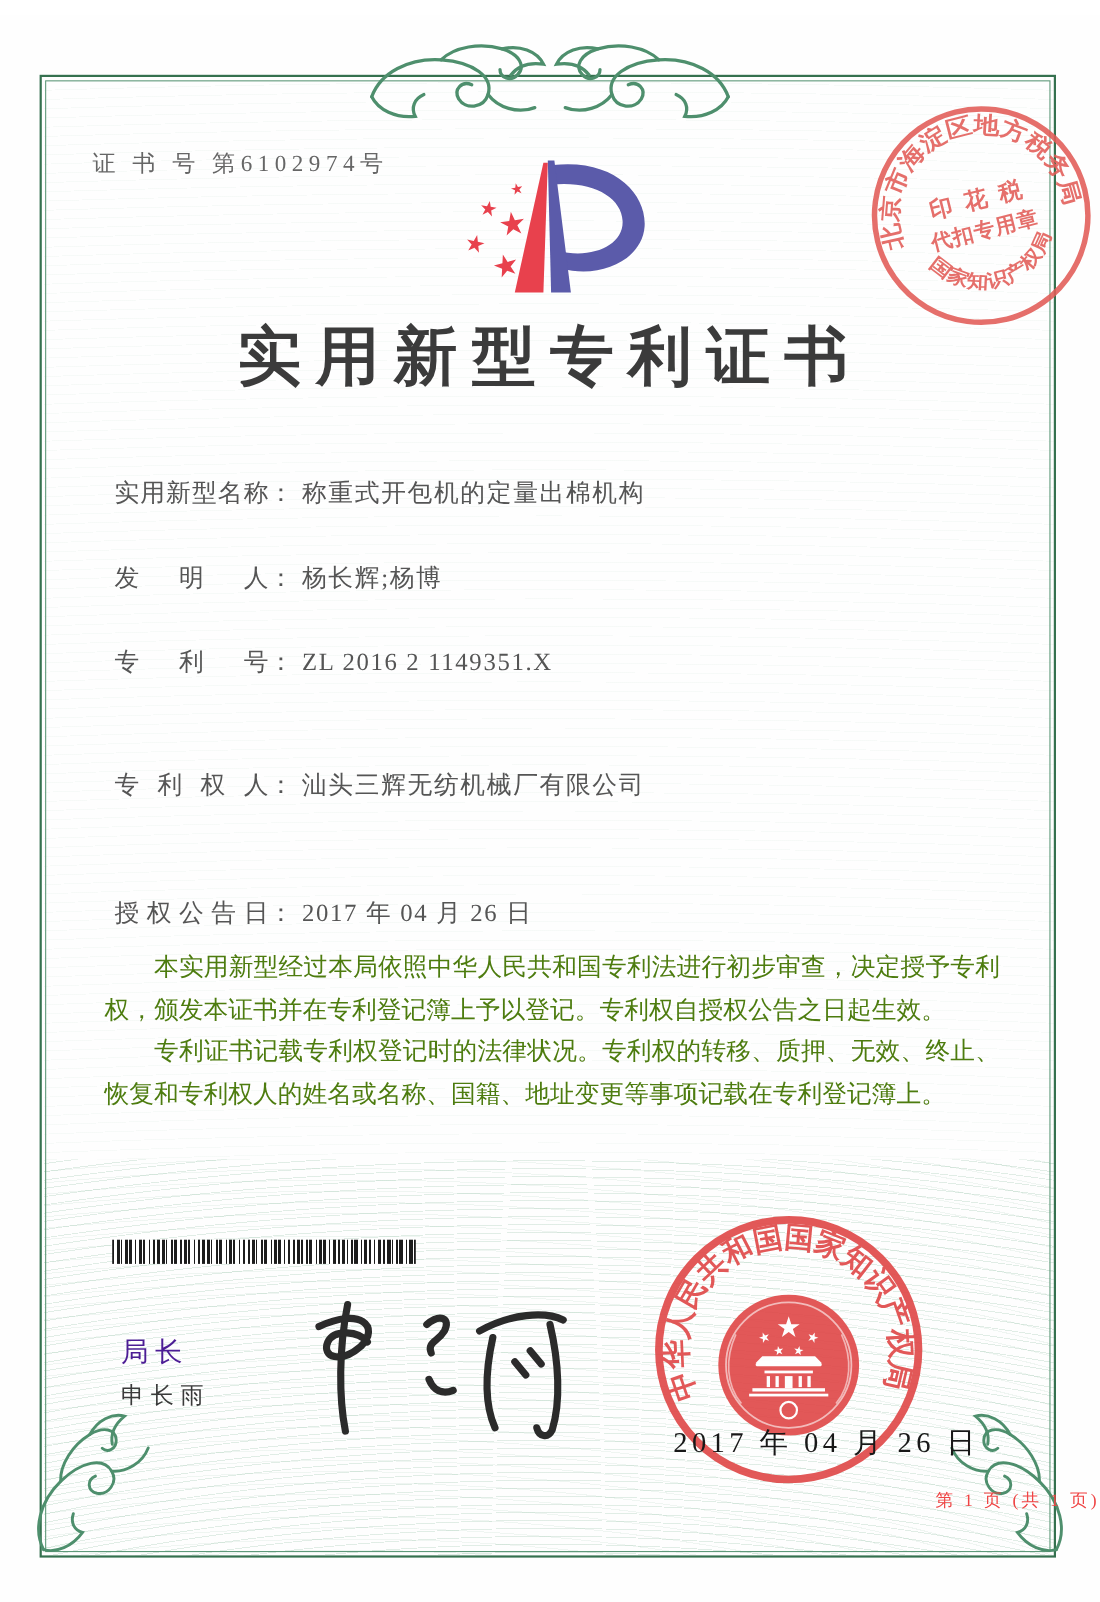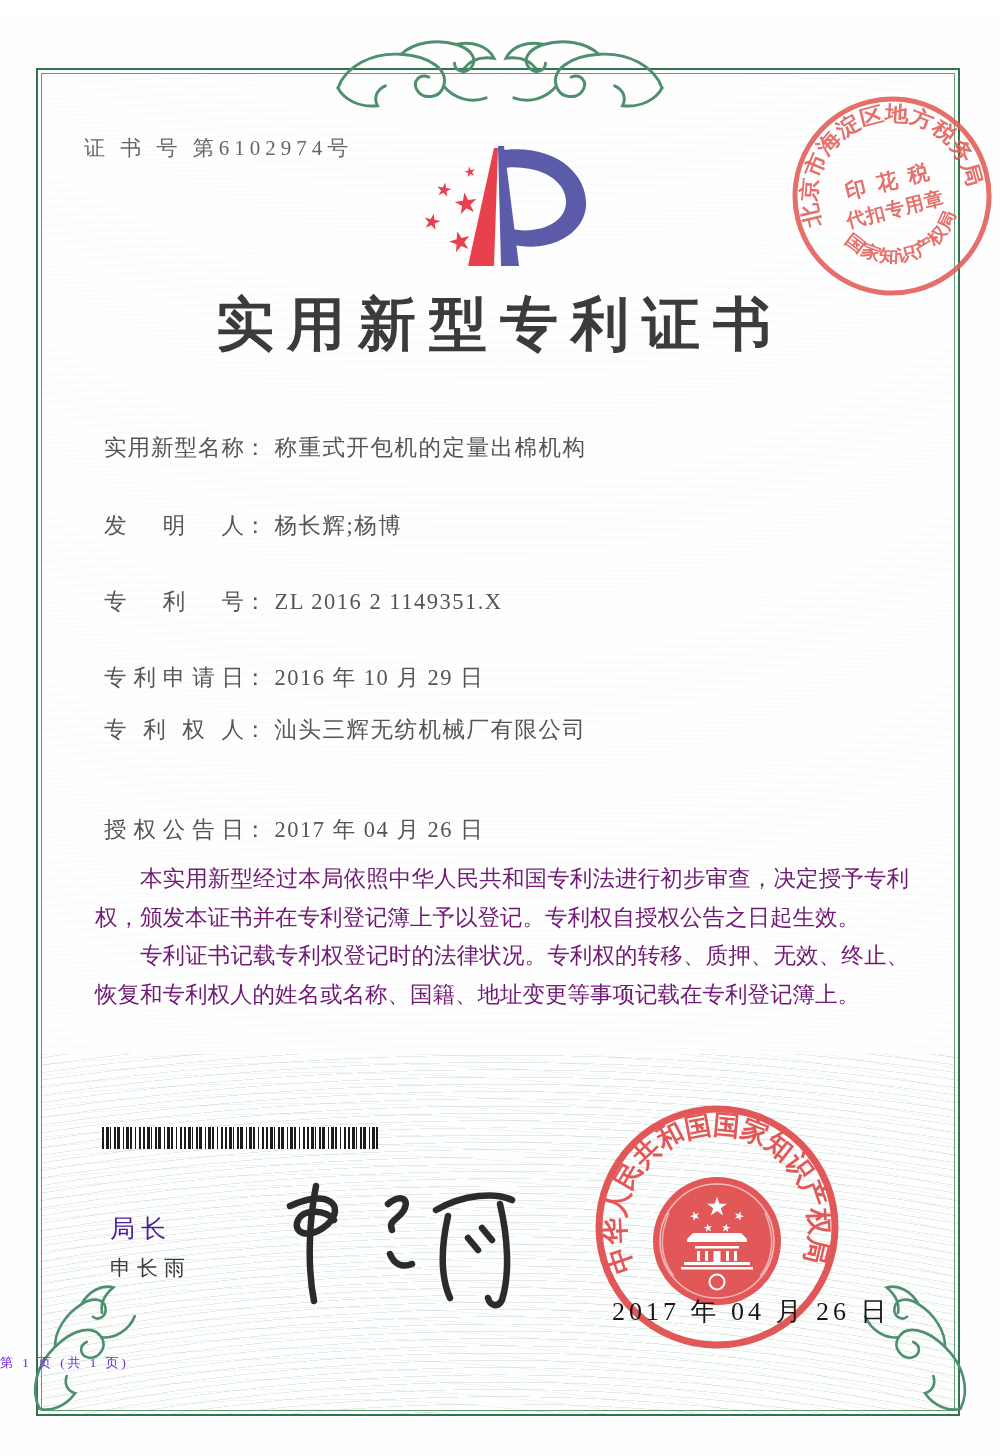--- a/index.html
+++ b/index.html
@@ -37,41 +37,41 @@
   .title{position:absolute; left:0; top:272px; width:100%; margin:0; text-align:center;
     font-size:58px; font-weight:bold; color:#3b3b3b; letter-spacing:13px;}
   
   .field{position:absolute; left:104px; width:820px; font-size:22.5px; color:#555;
     white-space:nowrap;}
   .flabel{display:inline-block; width:140px; text-align:justify; text-align-last:justify; vertical-align:bottom;}
   .fcolon{margin-right:8px;}
   .fvalue{letter-spacing:1.5px;}
   
   .body-text{position:absolute; left:95px; top:846px; width:814px; font-size:22.5px;
-    color:#701a75; line-height:38.5px; text-align:justify;}
+    color:#4d7c0f; line-height:38.5px; text-align:justify;}
   .body-text p{margin:0; text-indent:2em;}
   
   .barcode{position:absolute; left:102px; top:1113px; width:276px; height:22px;
     background:repeating-linear-gradient(90deg,
       #1c1c1c 0 2px, #fff 2px 4px, #1c1c1c 4px 7px, #fff 7px 8px,
       #1c1c1c 8px 9px, #fff 9px 12px, #1c1c1c 12px 14px, #fff 14px 15px,
       #1c1c1c 15px 18px, #fff 18px 21px, #1c1c1c 21px 22px, #fff 22px 24px,
       #1c1c1c 24px 27px, #fff 27px 28px, #1c1c1c 28px 30px, #fff 30px 33px,
       #1c1c1c 33px 34px, #fff 34px 37px, #1c1c1c 37px 39px, #fff 39px 41px);}
   
   .signer-title{position:absolute; left:110px; top:1198px; font-size:25px; color:#4c1d95; letter-spacing:6px;}
   .signer-name{position:absolute; left:110px; top:1240px; font-size:21px; color:#3a3a3a; letter-spacing:6px;}
   .signature{position:absolute; left:268px; top:1162px; width:260px; height:135px;}
   
   .seal{position:absolute; left:592px; top:1088px; width:250px; height:250px;}
   .seal-date{position:absolute; left:612px; top:1280px; font-size:26px; color:#181818;
     letter-spacing:4px; z-index:5;}
   
-  .footer{position:absolute; left:0; top:1340px; width:100%; text-align:left;
-    font-size:13px; color:#6d28d9; letter-spacing:3px;}
+  .footer{position:absolute; left:0; top:1340px; width:100%; text-align:right;
+    font-size:16px; color:#ef4444; letter-spacing:3px;}
   .hidden-defs{position:absolute; width:0; height:0; overflow:hidden;}
 </style>
 </head>
 <body>
 
 <div class="page">
 
   <svg class="hidden-defs" aria-hidden="true">
     <defs>
       <path id="star" fill="currentColor" d="M0,-1 L0.225,-0.309 L0.951,-0.309 L0.363,0.118 L0.588,0.809 L0,0.382 L-0.588,0.809 L-0.363,0.118 L-0.951,-0.309 L-0.225,-0.309 Z"></path>
@@ -135,24 +135,21 @@
 
   <div class="field" style="top:418px;">
     <span class="flabel">实用新型名称</span><span class="fcolon">：</span><span class="fvalue">称重式开包机的定量出棉机构</span>
   </div>
   <div class="field" style="top:496px;">
     <span class="flabel">发明人</span><span class="fcolon">：</span><span class="fvalue">杨长辉;杨博</span>
   </div>
   <div class="field" style="top:572px;">
     <span class="flabel">专利号</span><span class="fcolon">：</span><span class="fvalue">ZL 2016 2 1149351.X</span>
   </div>
-  <div class="field" style="top:648px;">
-    <span class="flabel">专利申请日</span><span class="fcolon">：</span><span class="fvalue">2016 年 10 月 29 日</span>
-  </div>
-  <div class="field" style="top:700px;">
+  <div class="field" style="top:684px;">
     <span class="flabel">专利权人</span><span class="fcolon">：</span><span class="fvalue">汕头三辉无纺机械厂有限公司</span>
   </div>
   <div class="field" style="top:800px;">
     <span class="flabel">授权公告日</span><span class="fcolon">：</span><span class="fvalue">2017 年 04 月 26 日</span>
   </div>
 
   <div class="body-text">
     <p>本实用新型经过本局依照中华人民共和国专利法进行初步审查，决定授予专利权，颁发本证书并在专利登记簿上予以登记。专利权自授权公告之日起生效。</p>
     <p>专利证书记载专利权登记时的法律状况。专利权的转移、质押、无效、终止、恢复和专利权人的姓名或名称、国籍、地址变更等事项记载在专利登记簿上。</p>
   </div>

